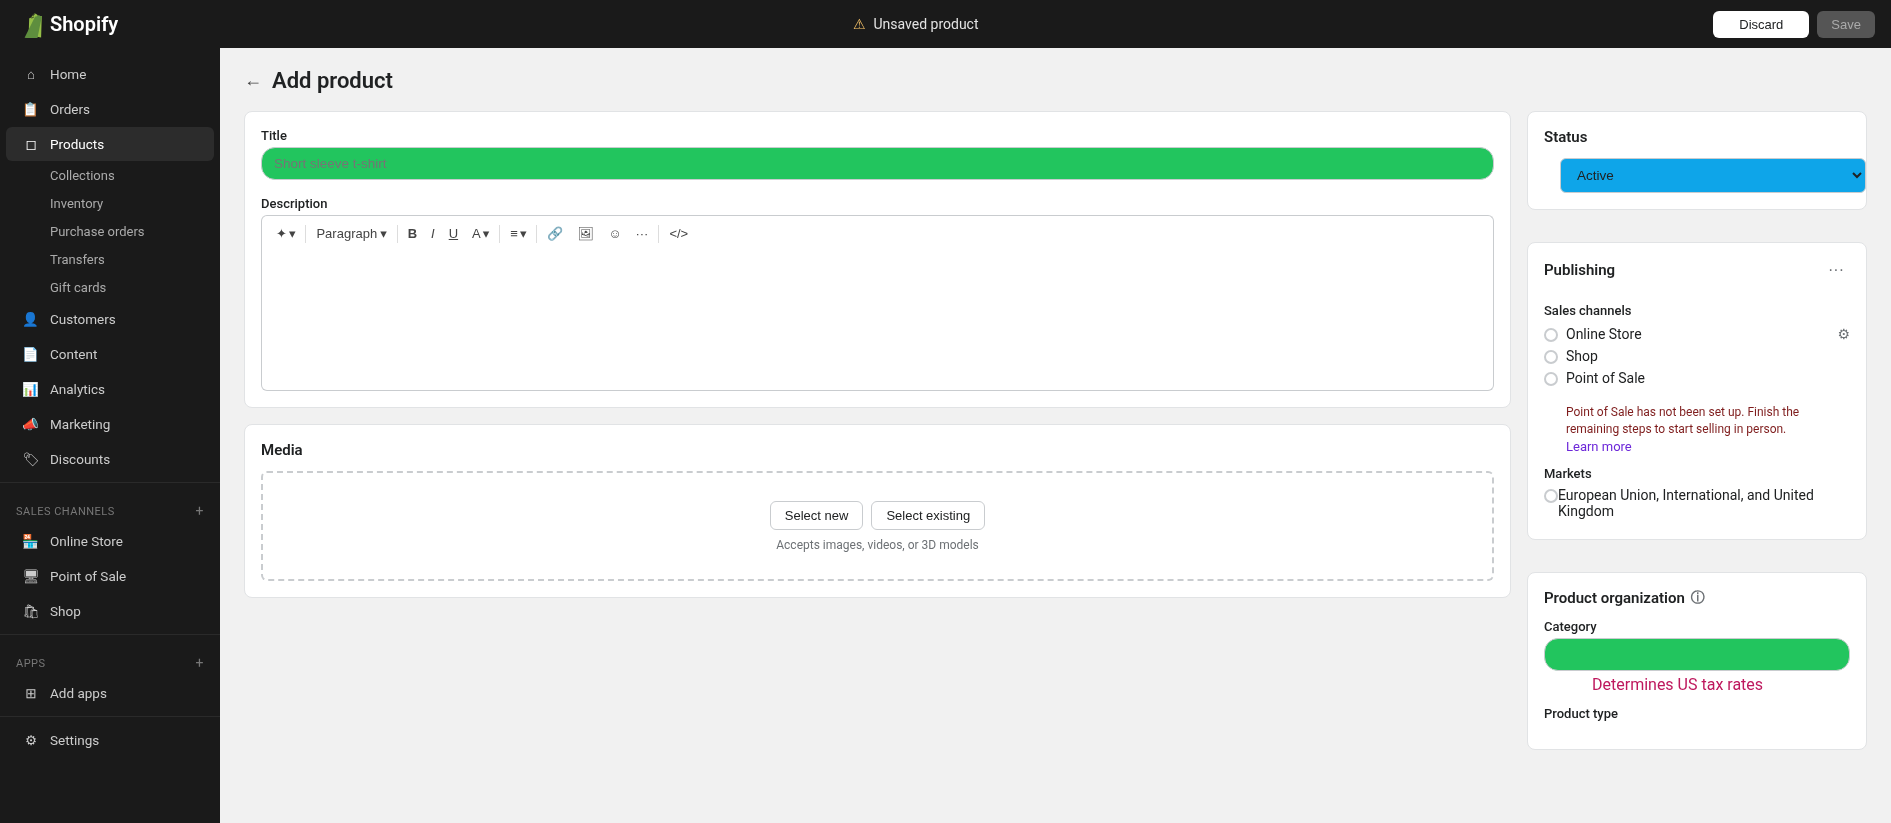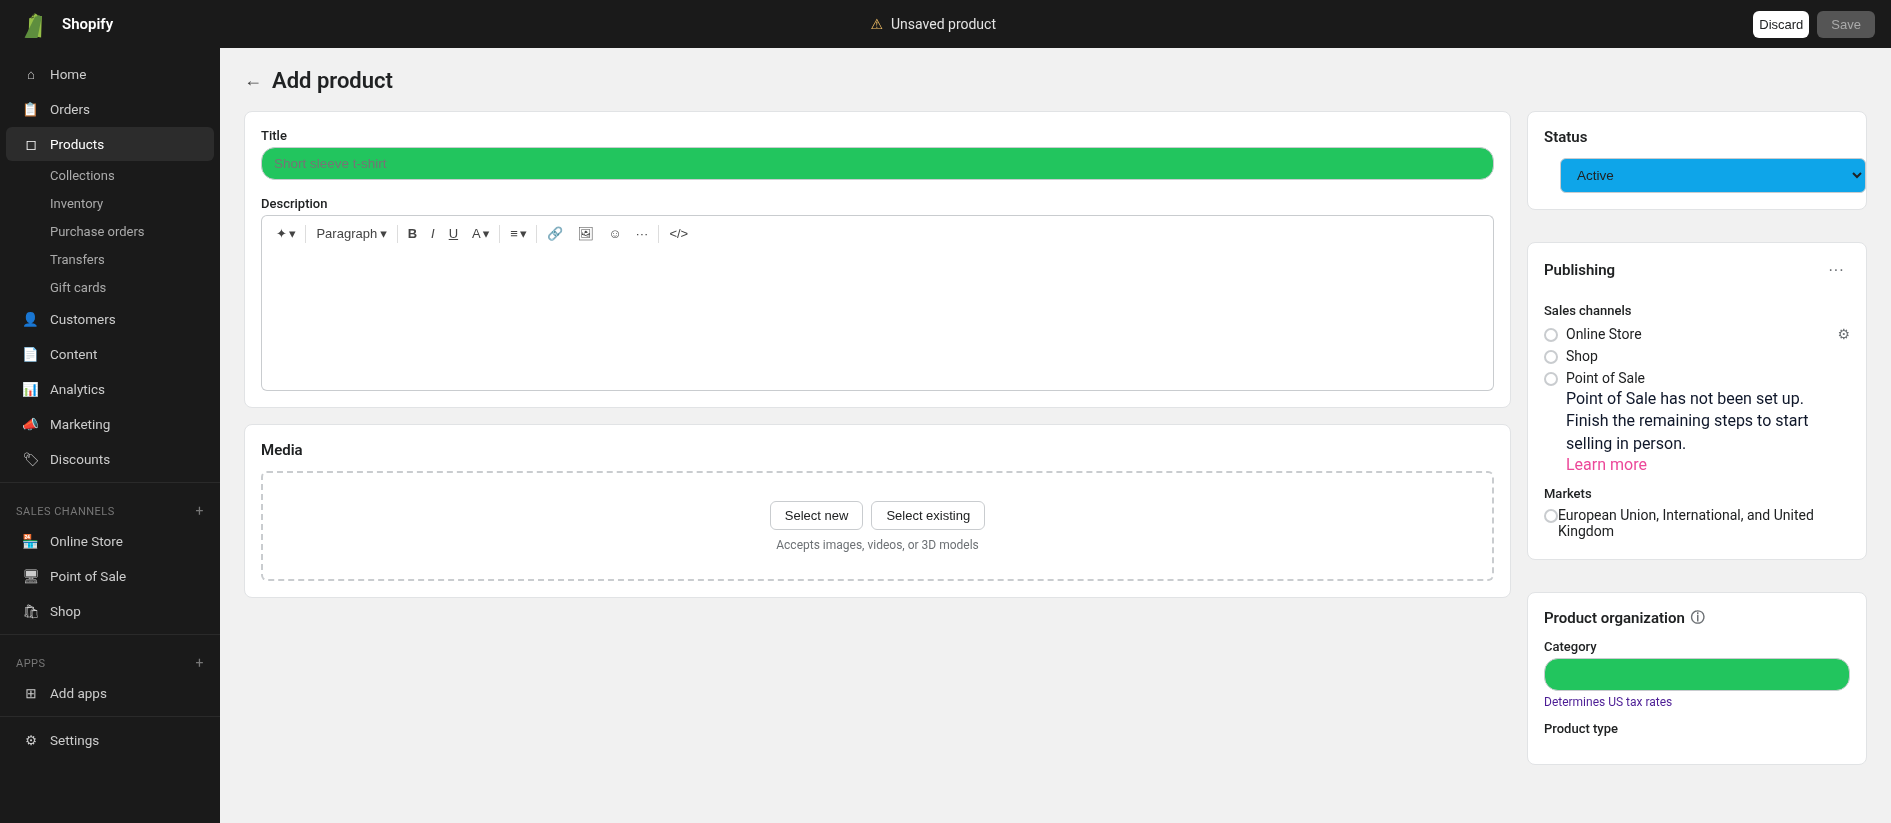--- a/index.html
+++ b/index.html
@@ -12,31 +12,31 @@
       height: 48px;
       display: flex;
       align-items: center;
       justify-content: space-between;
       padding: 0 16px;
       position: fixed;
       top: 0; left: 0; right: 0;
       z-index: 100;
     }
     .topbar-left { display: flex; align-items: center; gap: 8px; }
-    .shopify-logo { display: flex; align-items: center; gap: 18px; color: #fff; font-weight: 600; font-size: 15px; }
+    .shopify-logo { display: flex; align-items: center; gap: 6px; color: #fff; font-weight: 600; font-size: 20px; }
     .shopify-logo svg { width: 28px; height: 28px; }
     .topbar-title { display: flex; align-items: center; gap: 8px; color: #e3e3e3; font-size: 14px; }
     .topbar-title .warning-icon { color: #ffc96b; }
     .topbar-actions { display: flex; gap: 8px; }
     .btn-discard {
       background: #fff;
       color: #202223;
       border: none;
       border-radius: 6px;
-      padding: 6px 6px;
+      padding: 6px 26px;
       cursor: pointer;
       font-size: 13px;
       font-weight: 500;
     }
     .btn-save {
       background: #555;
       color: #aaa;
       border: none;
       border-radius: 6px;
       padding: 6px 14px;
@@ -255,32 +255,32 @@
     .more-btn { background: none; border: none; cursor: pointer; color: #6d7175; font-size: 16px; padding: 2px 6px; border-radius: 4px; }
 
     .channel-section-title { font-size: 13px; font-weight: 500; color: #202223; margin-bottom: 8px; }
     .channel-item { display: flex; align-items: flex-start; gap: 8px; margin-bottom: 6px; }
     .channel-radio {
       width: 14px; height: 14px; border: 2px solid #c9cccf;
       border-radius: 50%; margin-top: 2px; flex-shrink: 0;
       background: #fff;
     }
     .channel-icon { margin-left: auto; color: #6d7175; font-size: 14px; }
-    .channel-warning { font-size: 16px; color: #0f172a; margin-top: 2px; line-height: 1.4; }
-    .channel-learn { color: #ec4899; text-decoration: none; font-size: 16px; }
+    .channel-warning { font-size: 12px; color: #7f1d1d; margin-top: 18px; line-height: 1.4; }
+    .channel-learn { color: #6d28d9; text-decoration: none; font-size: 13px; }
 
     .markets-title { font-size: 13px; font-weight: 500; color: #202223; margin: 12px 0 6px; }
     .market-item { display: flex; align-items: flex-start; margin-bottom: 4px; }
 
     
     .org-title { font-size: 15px; font-weight: 600; margin-bottom: 12px; display: flex; align-items: center; gap: 6px; }
     .info-icon { color: #6d7175; font-size: 14px; cursor: pointer; }
     .org-field { margin-bottom: 12px; }
     .org-field .field-label { margin-bottom: 4px; }
-    .org-hint { font-size: 12px; color: #4c1d95; margin-top: 4px; }
+    .org-hint { font-size: 16px; color: #be185d; margin-top: 4px; margin-left: 48px; }
 
     
     ::-webkit-scrollbar { width: 6px; }
     ::-webkit-scrollbar-track { background: transparent; }
     ::-webkit-scrollbar-thumb { background: #ccc; border-radius: 3px; }
   </style>
 </head>
 <body>
 
 <div class="topbar">

